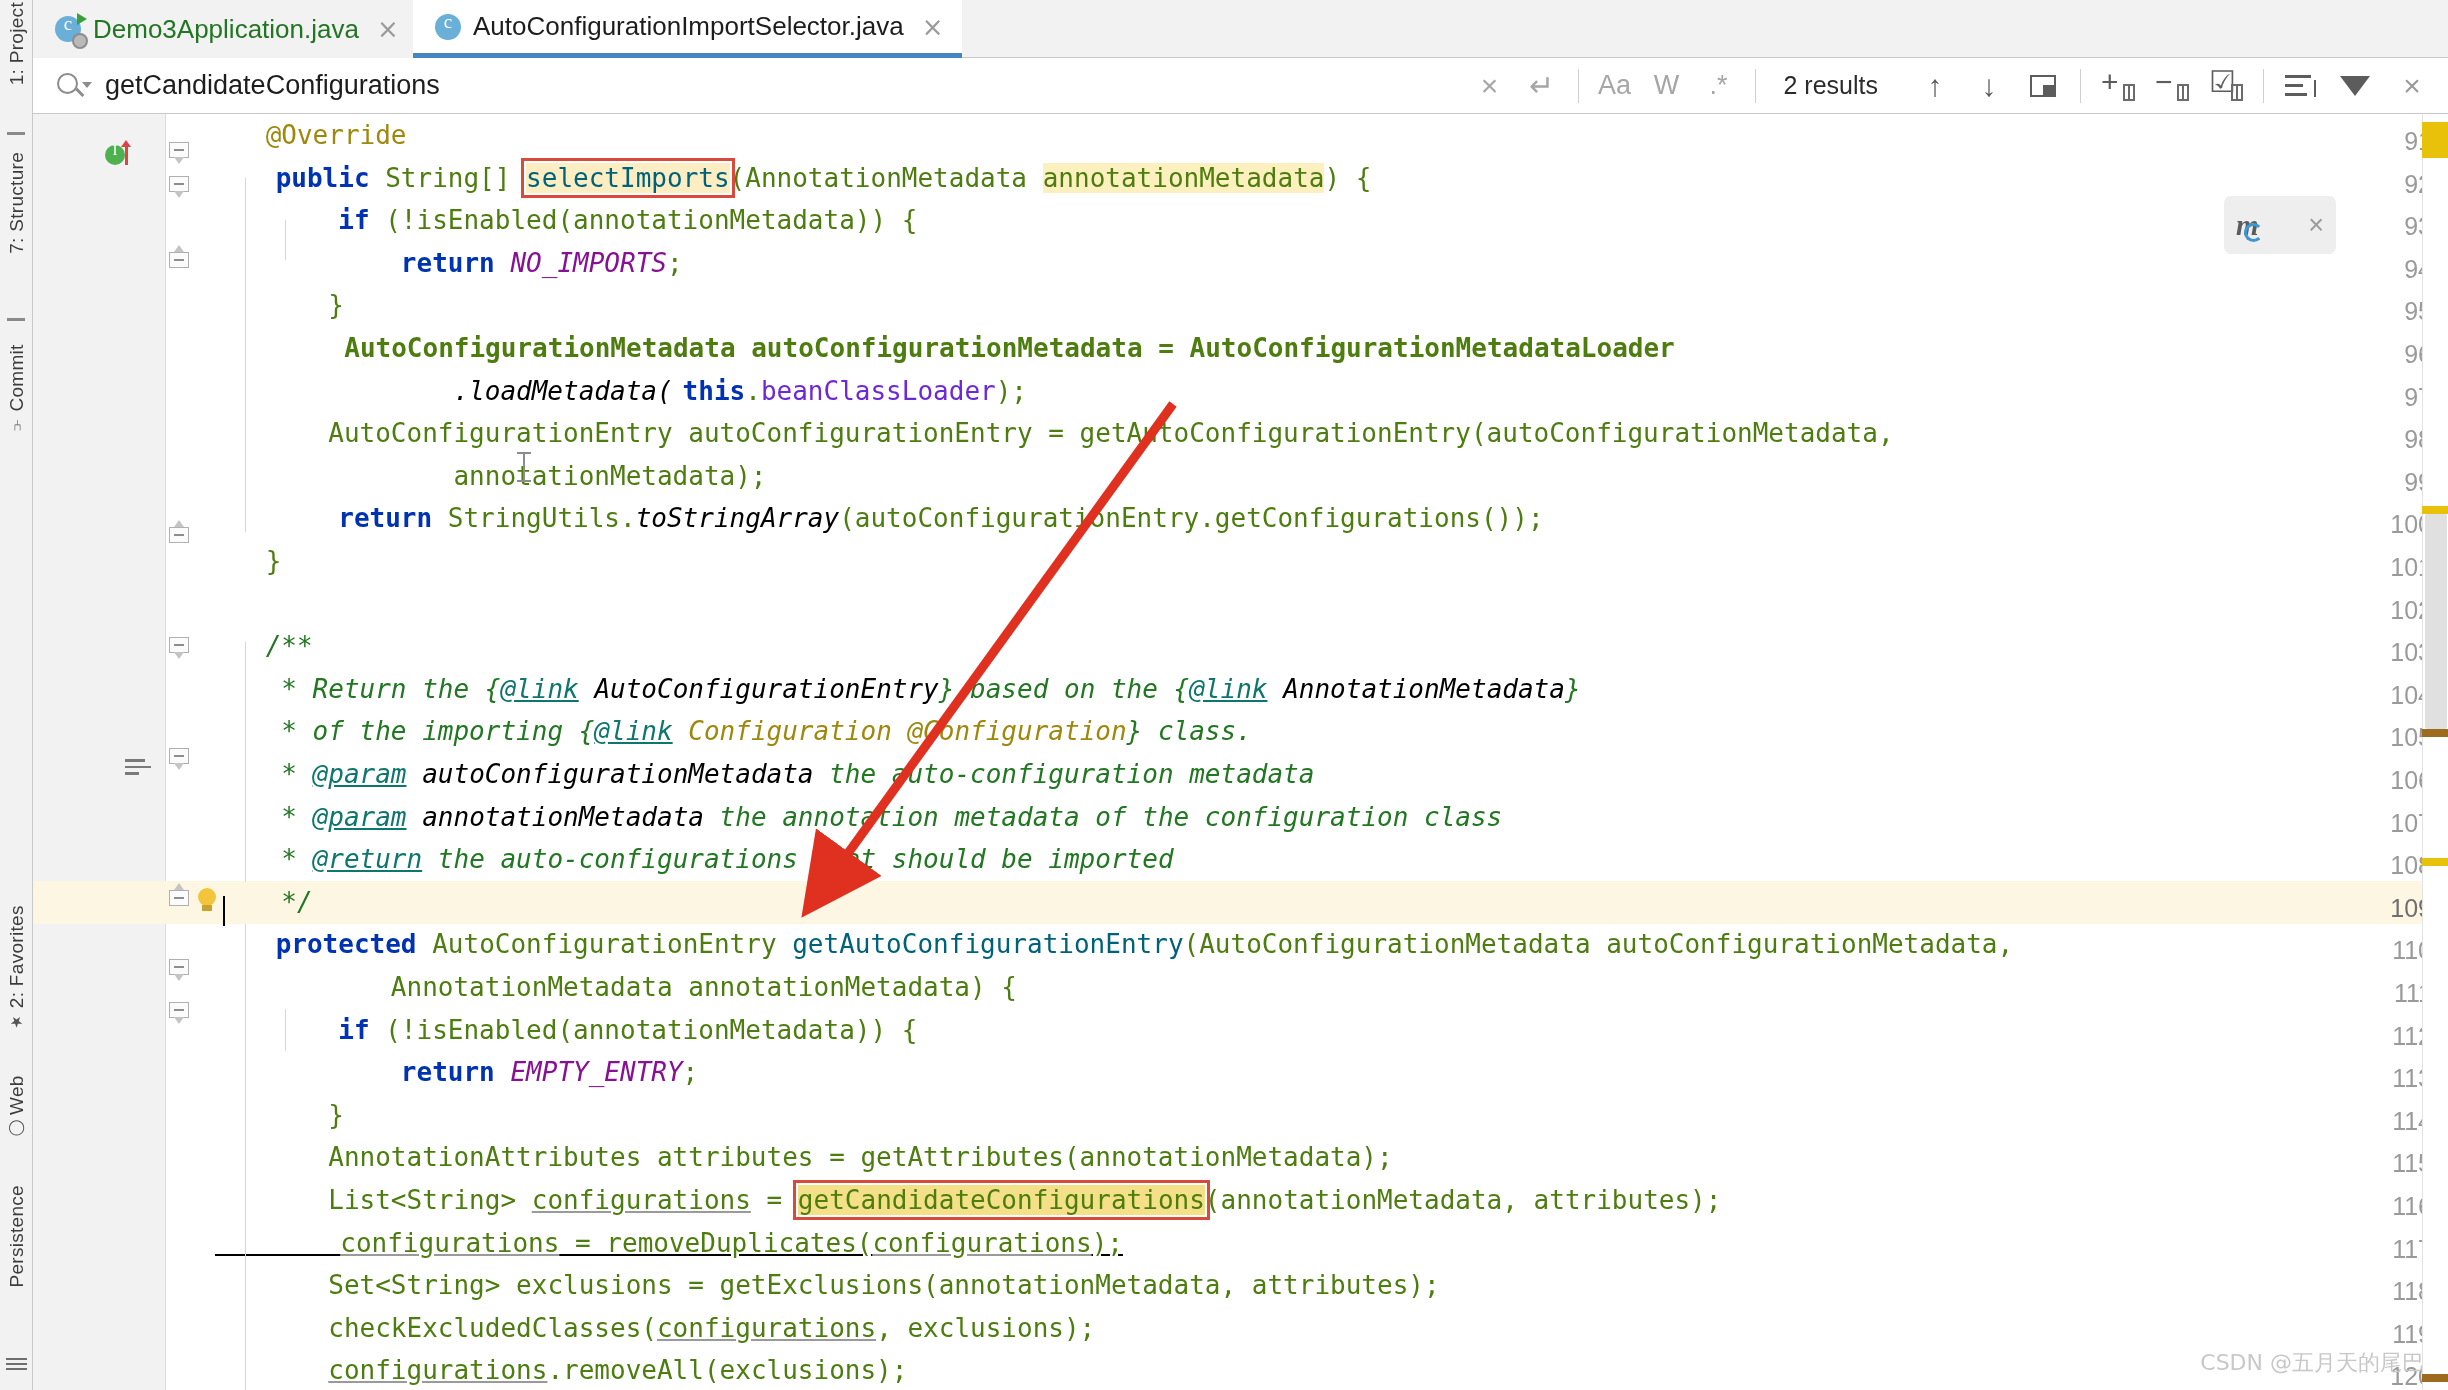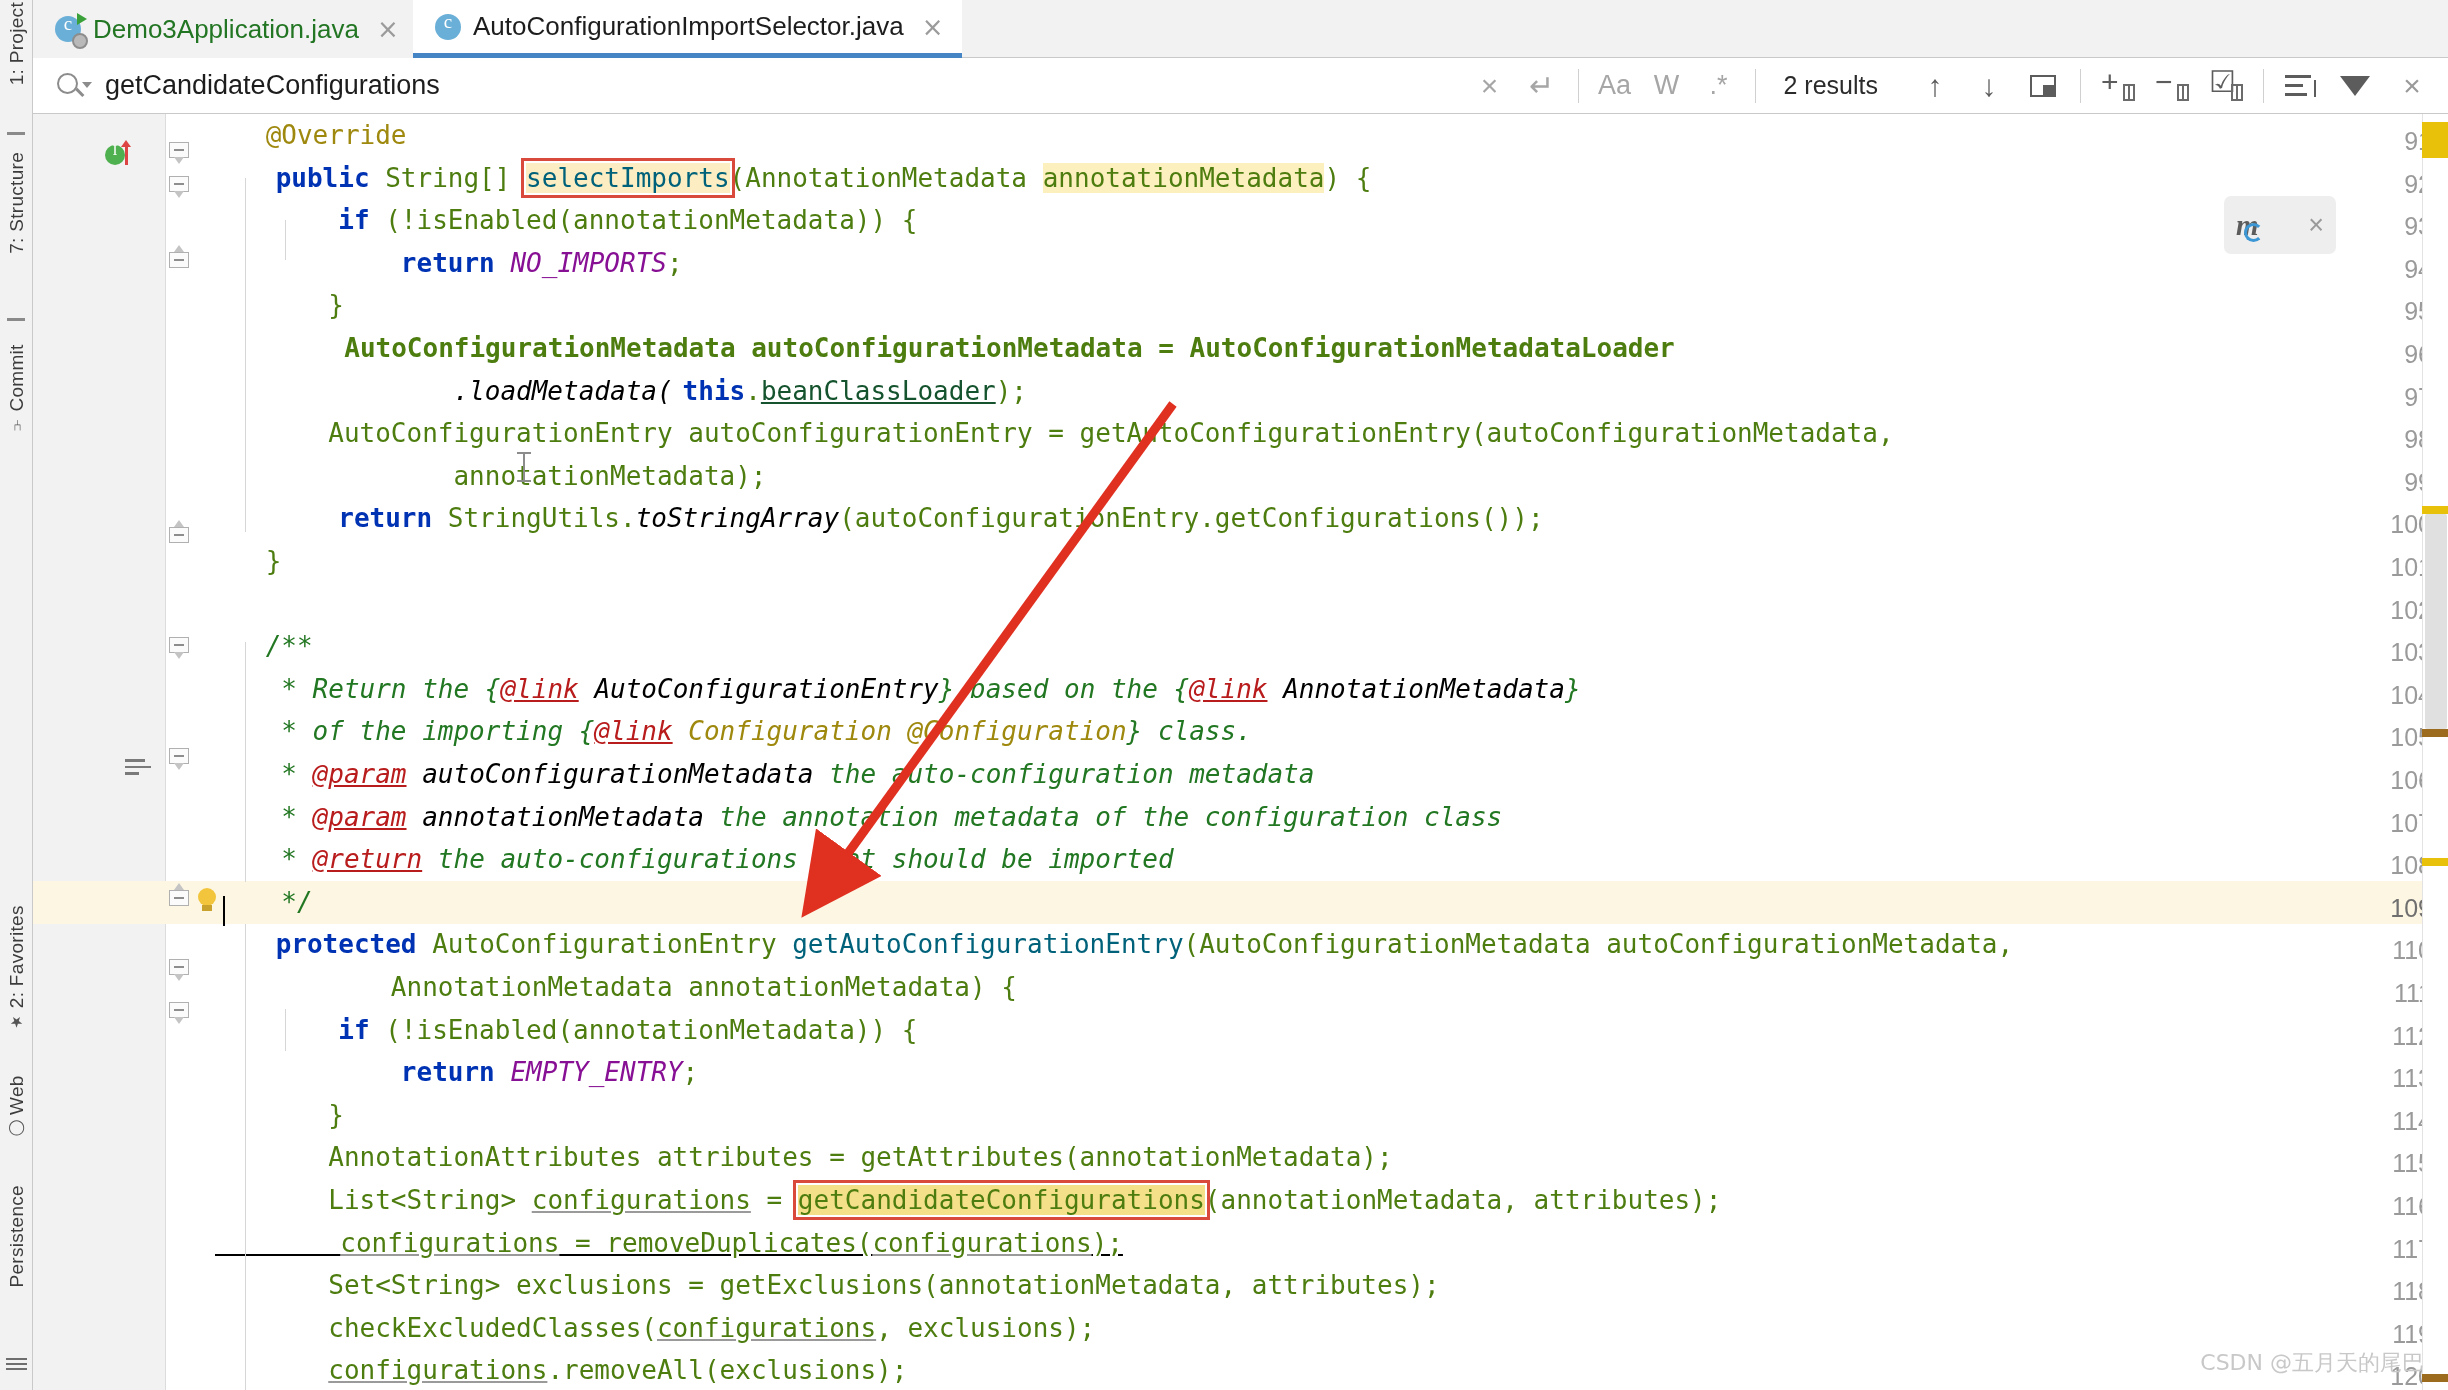--- a/index.html
+++ b/index.html
@@ -181,24 +181,24 @@
     position: absolute; right: 16px; height: 42.6px; line-height: 42.6px;
     font-family: "Liberation Sans", sans-serif;
     font-size: 25px; color: #9a9a9a; text-align: right;
   }
   .row-hl { position: absolute; left: 0; right: 0; height: 42.6px; background: #fdf6e3; }
 
   
   .kw   { color: #0033b3; font-weight: 700; margin-left: 10px; }
   .anno { color: #9e880d; }
   .cmt  { color: #227722; font-style: italic; }
-  .cmtl { color: #b91c1c; font-style: italic; text-decoration: underline; }
+  .cmtl { color: #0f766e; font-style: italic; text-decoration: underline; }
   .cfg  { color: #9e880d; font-style: italic; }
   .st   { color: #871094; font-style: italic; }
-  .fld  { color: #14532d; text-decoration: underline; }
+  .fld  { color: #6d28d9; }
   .mth  { color: #00627a; }
   .itl  { color: #000000; font-style: italic; }
   .und  { text-decoration: underline; text-decoration-color:#9a9a9a; }
   .typ  { color: #4d7c0f; }
   .hl-match-active { background: #f5e08a; }
   .hl-plain { background: #fceec2; }
   .hl-soft  { background: #fdf0bf; }
 
   
   .fold {

